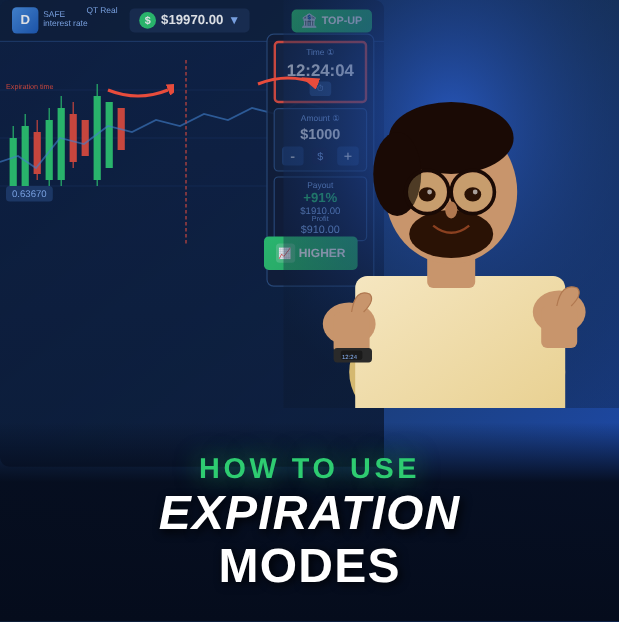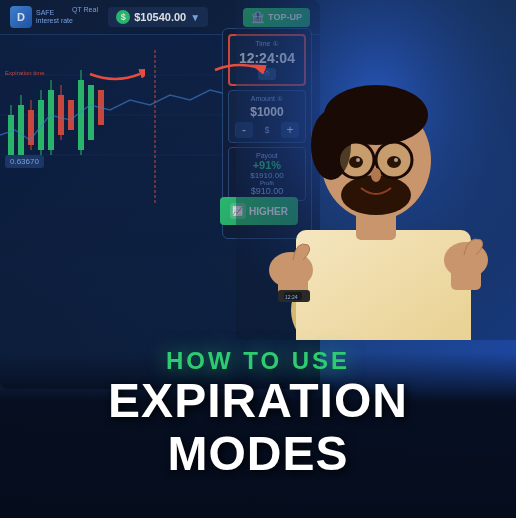--- a/index.html
+++ b/index.html
@@ -270,21 +270,21 @@
       position: absolute;
       bottom: 0;
       left: 0;
       width: 100%;
       height: 32%;
       background: linear-gradient(180deg, rgba(10,22,40,0) 0%, rgba(5,12,28,0.95) 30%, #050c1c 100%);
       display: flex;
       flex-direction: column;
       align-items: center;
       justify-content: flex-end;
-      padding-bottom: 37px;
+      padding-bottom: 24px;
     }
 
     
     .price-label {
       position: absolute;
       left: 5px;
       top: 120px;
       background: #1e3a6a;
       padding: 2px 5px;
       border-radius: 3px;
@@ -347,21 +347,21 @@
       <div class="logo-area">
         <div class="logo-icon">D</div>
         <div class="logo-text-small">
           <div>SAFE</div>
           <div>interest rate</div>
         </div>
       </div>
       <div style="font-size:7px;color:#8ab4f8;position:absolute;left:72px;top:6px;">QT Real</div>
       <div class="balance-area">
         <div class="dollar-icon">$</div>
-        <span class="balance-text">$10540.00</span>
+        <span class="balance-text">$19970.00</span>
         <span class="balance-arrow">▼</span>
       </div>
       <button class="topup-btn">
         <span style="font-size:11px;">🏦</span>
         <span>TOP-UP</span>
       </button>
     </div>
 
     <div class="candle-container">
       <div class="expiration-label">Expiration time</div>
@@ -516,17 +516,17 @@
       <path d="M57,260 Q60,240 72,245 Q77,250 67,260" fill="#c8956c" stroke="#b07850" stroke-width="1"></path>
 
       <rect x="42" y="290" width="32" height="12" rx="3" fill="#2a2a2a"></rect>
       <rect x="48" y="292" width="18" height="8" rx="2" fill="#1a1a1a"></rect>
       <text x="49" y="299" font-size="5" fill="#8ab4f8" font-family="Arial">12:24</text>
     </svg>
   </div>
 
   <div class="bottom-text">
     <div style="font-size:24px;font-weight:900;color:#2ecc71;text-transform:uppercase;letter-spacing:3px;text-shadow:0 0 20px rgba(46,204,113,0.6);line-height:1.2;">HOW TO USE</div>
-    <div style="font-size:48px;font-weight:900;color:white;text-transform:uppercase;letter-spacing:1px;line-height:1.1;text-shadow:2px 2px 8px rgba(0,0,0,0.9);">EXPIRATION</div>
-    <div style="font-size:48px;font-weight:900;color:white;text-transform:uppercase;letter-spacing:1px;line-height:1.1;text-shadow:2px 2px 8px rgba(0,0,0,0.9);">MODES</div>
+    <div style="font-size:40px;font-weight:900;color:white;text-transform:uppercase;letter-spacing:1px;line-height:1.1;text-shadow:2px 2px 8px rgba(0,0,0,0.9);font-style:italic;">EXPIRATION</div>
+    <div style="font-size:40px;font-weight:900;color:white;text-transform:uppercase;letter-spacing:1px;line-height:1.1;text-shadow:2px 2px 8px rgba(0,0,0,0.9);">MODES</div>
   </div>
 
 </div>
 
 </body></html>

